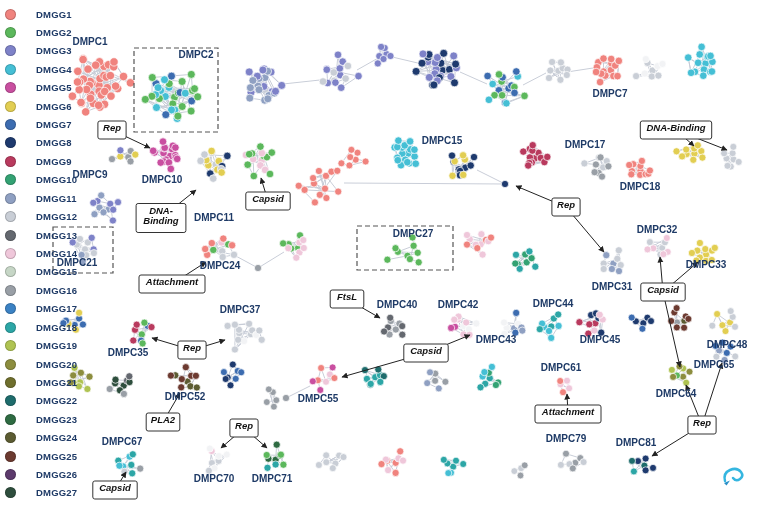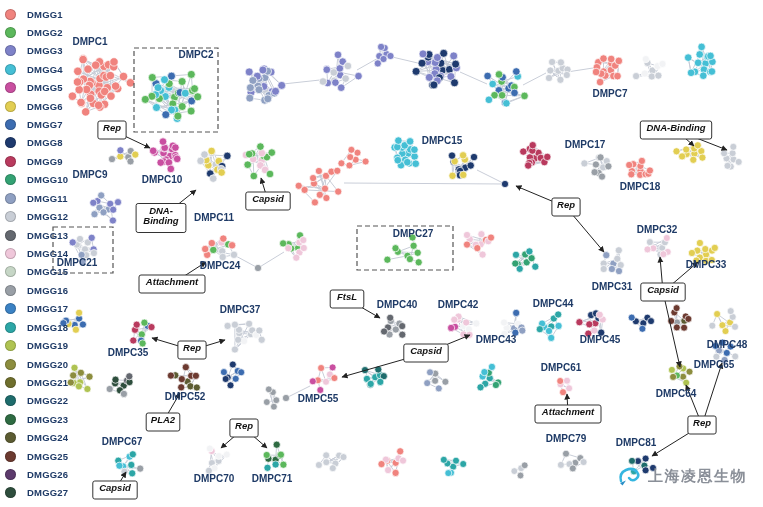--- a/index.html
+++ b/index.html
@@ -1,21 +1,21 @@
 <!DOCTYPE html>
 <html><head>
 <meta charset="utf-8">
 <style>
   *{margin:0;padding:0;box-sizing:border-box}
   html,body{width:763px;height:507px;background:#ffffff;overflow:hidden;
     font-family:"Liberation Sans",sans-serif}
   #figure{position:absolute;inset:0;width:763px;height:507px;background:#fff}
   #legend{position:absolute;left:5px;top:8px;height:491px;display:flex;
     flex-direction:column;justify-content:space-between;z-index:3}
-  .li{display:flex;align-items:center;gap:11px;height:12px}
+  .li{display:flex;align-items:center;gap:20px;height:12px}
   .dot{width:11px;height:11px;border-radius:50%;display:inline-block;flex:0 0 11px;
     box-shadow:inset 0 0 0 1px rgba(0,0,0,.18)}
   .lbl{font-size:9.5px;font-weight:bold;color:#1e3a66;letter-spacing:.2px;white-space:nowrap}
   #net{position:absolute;left:0;top:0;z-index:1}
   .edge{stroke:#c6cbd6;stroke-width:1;opacity:.95}
   .node{stroke:#ffffff;stroke-width:.7}
   .dashbox{fill:none;stroke:#555;stroke-width:1.2;stroke-dasharray:5 3}
   .arrow{stroke:#222;stroke-width:1}
   .annbox{fill:#ffffff;stroke:#333;stroke-width:1}
   .anntext{font-size:9.5px;font-weight:bold;font-style:italic;fill:#111;text-anchor:middle}
@@ -2428,15 +2428,14 @@
         <text x="272" y="482" class="clabel">DMPC71</text>
         <text x="566" y="442" class="clabel">DMPC79</text>
         <text x="636" y="446" class="clabel">DMPC81</text>
       </g>
     </svg>
   <div id="watermark">
     <svg width="26" height="22" viewBox="0 0 26 22">
       <path d="M4,16 Q2,8 9,5 Q16,2 20,7 Q23,11 19,14 Q15,17 12,13" fill="none" stroke="#35b6e0" stroke-width="2.5" stroke-linecap="round"></path>
       <path d="M3,18 L9,15.5 L5.5,20.5 Z" fill="#2b8fc7"></path>
     </svg>
-    <span class="wmtext">上海凌恩生物</span>
   </div>
 </div>
 
 </body></html>

